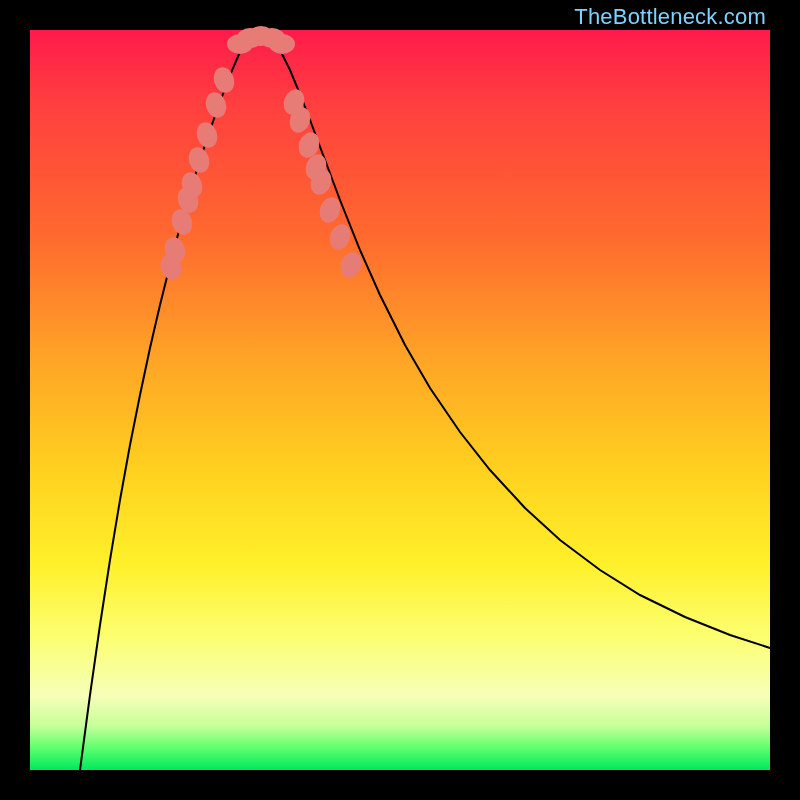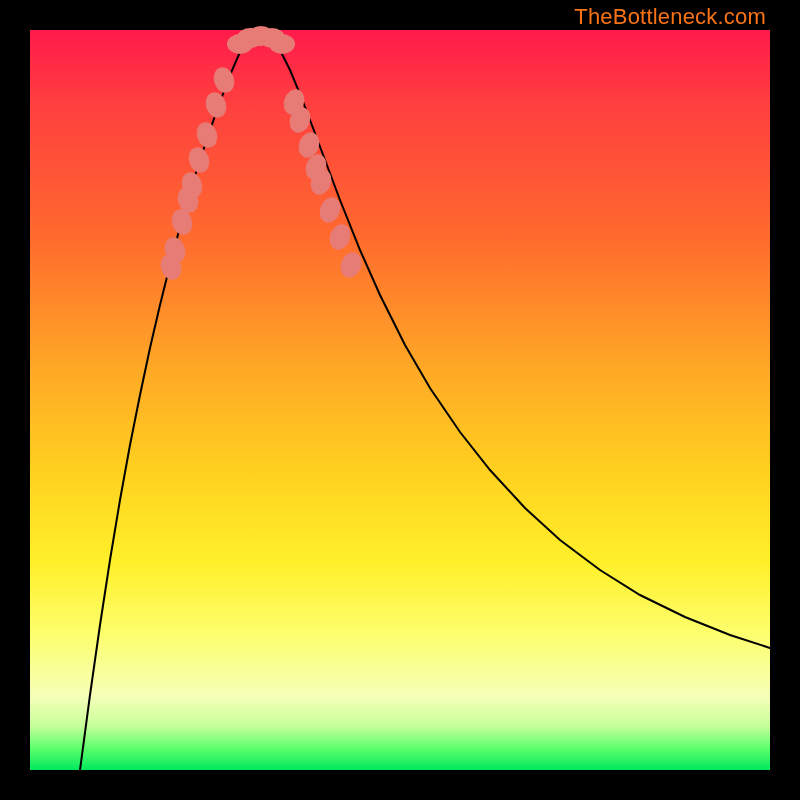--- a/index.html
+++ b/index.html
@@ -38,21 +38,21 @@
       #f6ffb8 90%,
       #c8ff9a 94%,
       #5fff6e 97%,
       #00e85c 100%
     );
   }
   .watermark {
     position: absolute;
     right: 34px;
     top: 4px;
-    color: #f97316;
+    color: #7dd3fc;
     font-size: 22px;
     letter-spacing: 0.2px;
     font-weight: 500;
   }
   svg.overlay {
     position: absolute;
     left: 30px;
     top: 30px;
     width: 740px;
     height: 740px;

